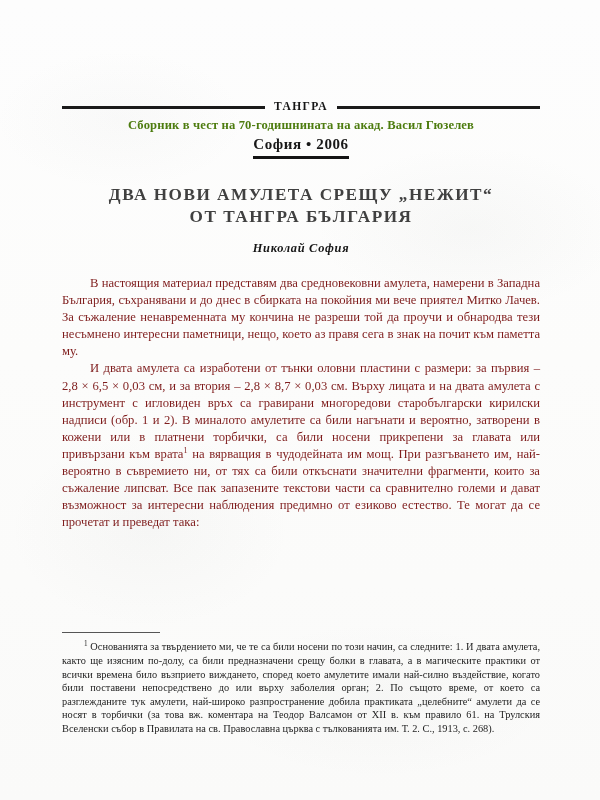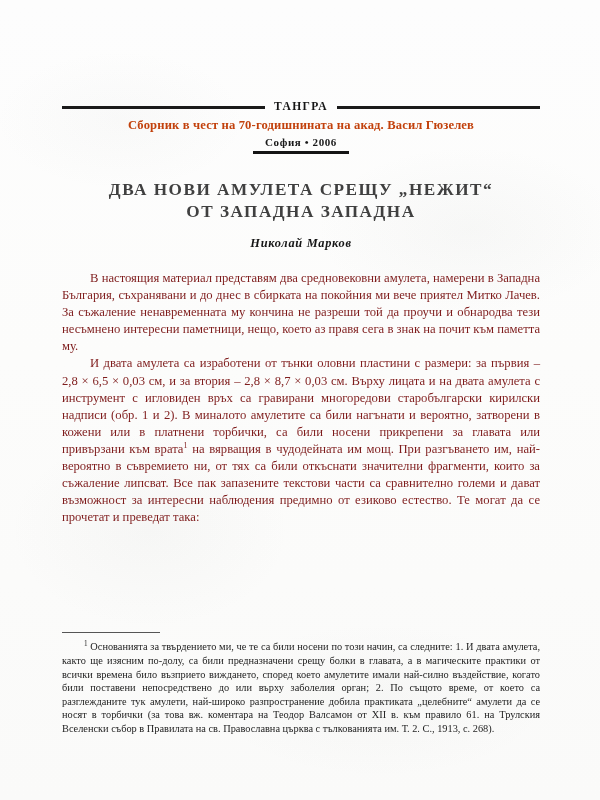--- a/index.html
+++ b/index.html
@@ -62,29 +62,29 @@
     font-size: 11.5px;
     letter-spacing: 1.4px;
     color: #151515;
     white-space: nowrap;
   }
   .masthead-sub {
     margin-top: 6px;
     font-family: "Liberation Serif", serif;
     font-weight: bold;
     font-size: 12.6px;
-    color: #c2410c;
+    color: #4d7c0f;
     letter-spacing: 0.15px;
     white-space: nowrap;
   }
   .masthead-city {
     margin-top: 3px;
     font-family: "Liberation Serif", serif;
     font-weight: bold;
-    font-size: 11px;
+    font-size: 15px;
     color: #181818;
     letter-spacing: 0.6px;
   }
   .city-rule {
     width: 96px;
     height: 3.2px;
     background: #141414;
     margin: 3px auto 0 auto;
   }
 
@@ -187,24 +187,24 @@
       <span class="tangra-word">ТАНГРА</span>
       <span class="tangra-rule"></span>
     </div>
     <div class="masthead-sub">Сборник в чест на 70-годишнината на акад. Васил Гюзелев</div>
     <div class="masthead-city">София • 2006</div>
     <div class="city-rule"></div>
   </div>
 
   <div class="title-block">
     <div class="title-line">ДВА НОВИ АМУЛЕТА СРЕЩУ „НЕЖИТ“</div>
-    <div class="title-line">ОТ ЗАПАДНА ЗАПАДНА</div>
-  </div>
-
-  <div class="author">Николай Марков</div>
+    <div class="title-line">ОТ ТАНГРА БЪЛГАРИЯ</div>
+  </div>
+
+  <div class="author">Николай София</div>
 
   <div class="body-text">
     <p>В настоящия материал представям два средновековни амулета, намерени в Западна България, съхранявани и до днес в сбирката на покойния ми вече приятел Митко Лачев. За съжаление ненавременната му кончина не разреши той да проучи и обнародва тези несъмнено интересни паметници, нещо, което аз правя сега в знак на почит към паметта му.</p>
     <p><span>И двата амулета са изработени от тънки оловни пластини с размери: за първия – 2,8 × 6,5 × 0,03 см, и за втория – 2,8 × 8,7 × 0,03 см. Върху лицата и на двата амулета с инструмент с игловиден връх са гравирани многоредови старобългарски кирилски надписи (обр. 1 и 2). В миналото амулетите са били нагънати и вероятно, затворени в кожени или в платнени торбички, са били носени прикрепени за главата или привързани към врата</span><span class="fn-ref">1</span><span> на вярващия в чудодейната им мощ. При разгъването им, най-вероятно в съвремието ни, от тях са били откъснати значителни фрагменти, които за съжаление липсват. Все пак запазените текстови части са сравнително големи и дават възможност за интересни наблюдения предимно от езиково естество. Те могат да се прочетат и преведат така:</span></p>
   </div>
 
   <div class="footnote-zone">
     <div class="fn-rule"></div>
     <div class="footnote"><span class="fn-marker">1</span><span> Основанията за твърдението ми, че те са били носени по този начин, са следните: 1. И двата амулета, както ще изясним по-долу, са били предназначени срещу болки в главата, а в магическите практики от всички времена било възприето виждането, според което амулетите имали най-силно въздействие, когато били поставени непосредствено до или върху заболелия орган; 2. По същото време, от което са разглежданите тук амулети, най-широко разпространение добила практиката „целебните“ амулети да се носят в торбички (за това вж. коментара на Теодор Валсамон от XII в. към правило 61. на Трулския Вселенски събор в Правилата на св. Православна църква с тълкованията им. Т. 2. С., 1913, с. 268).</span></div>
   </div>

